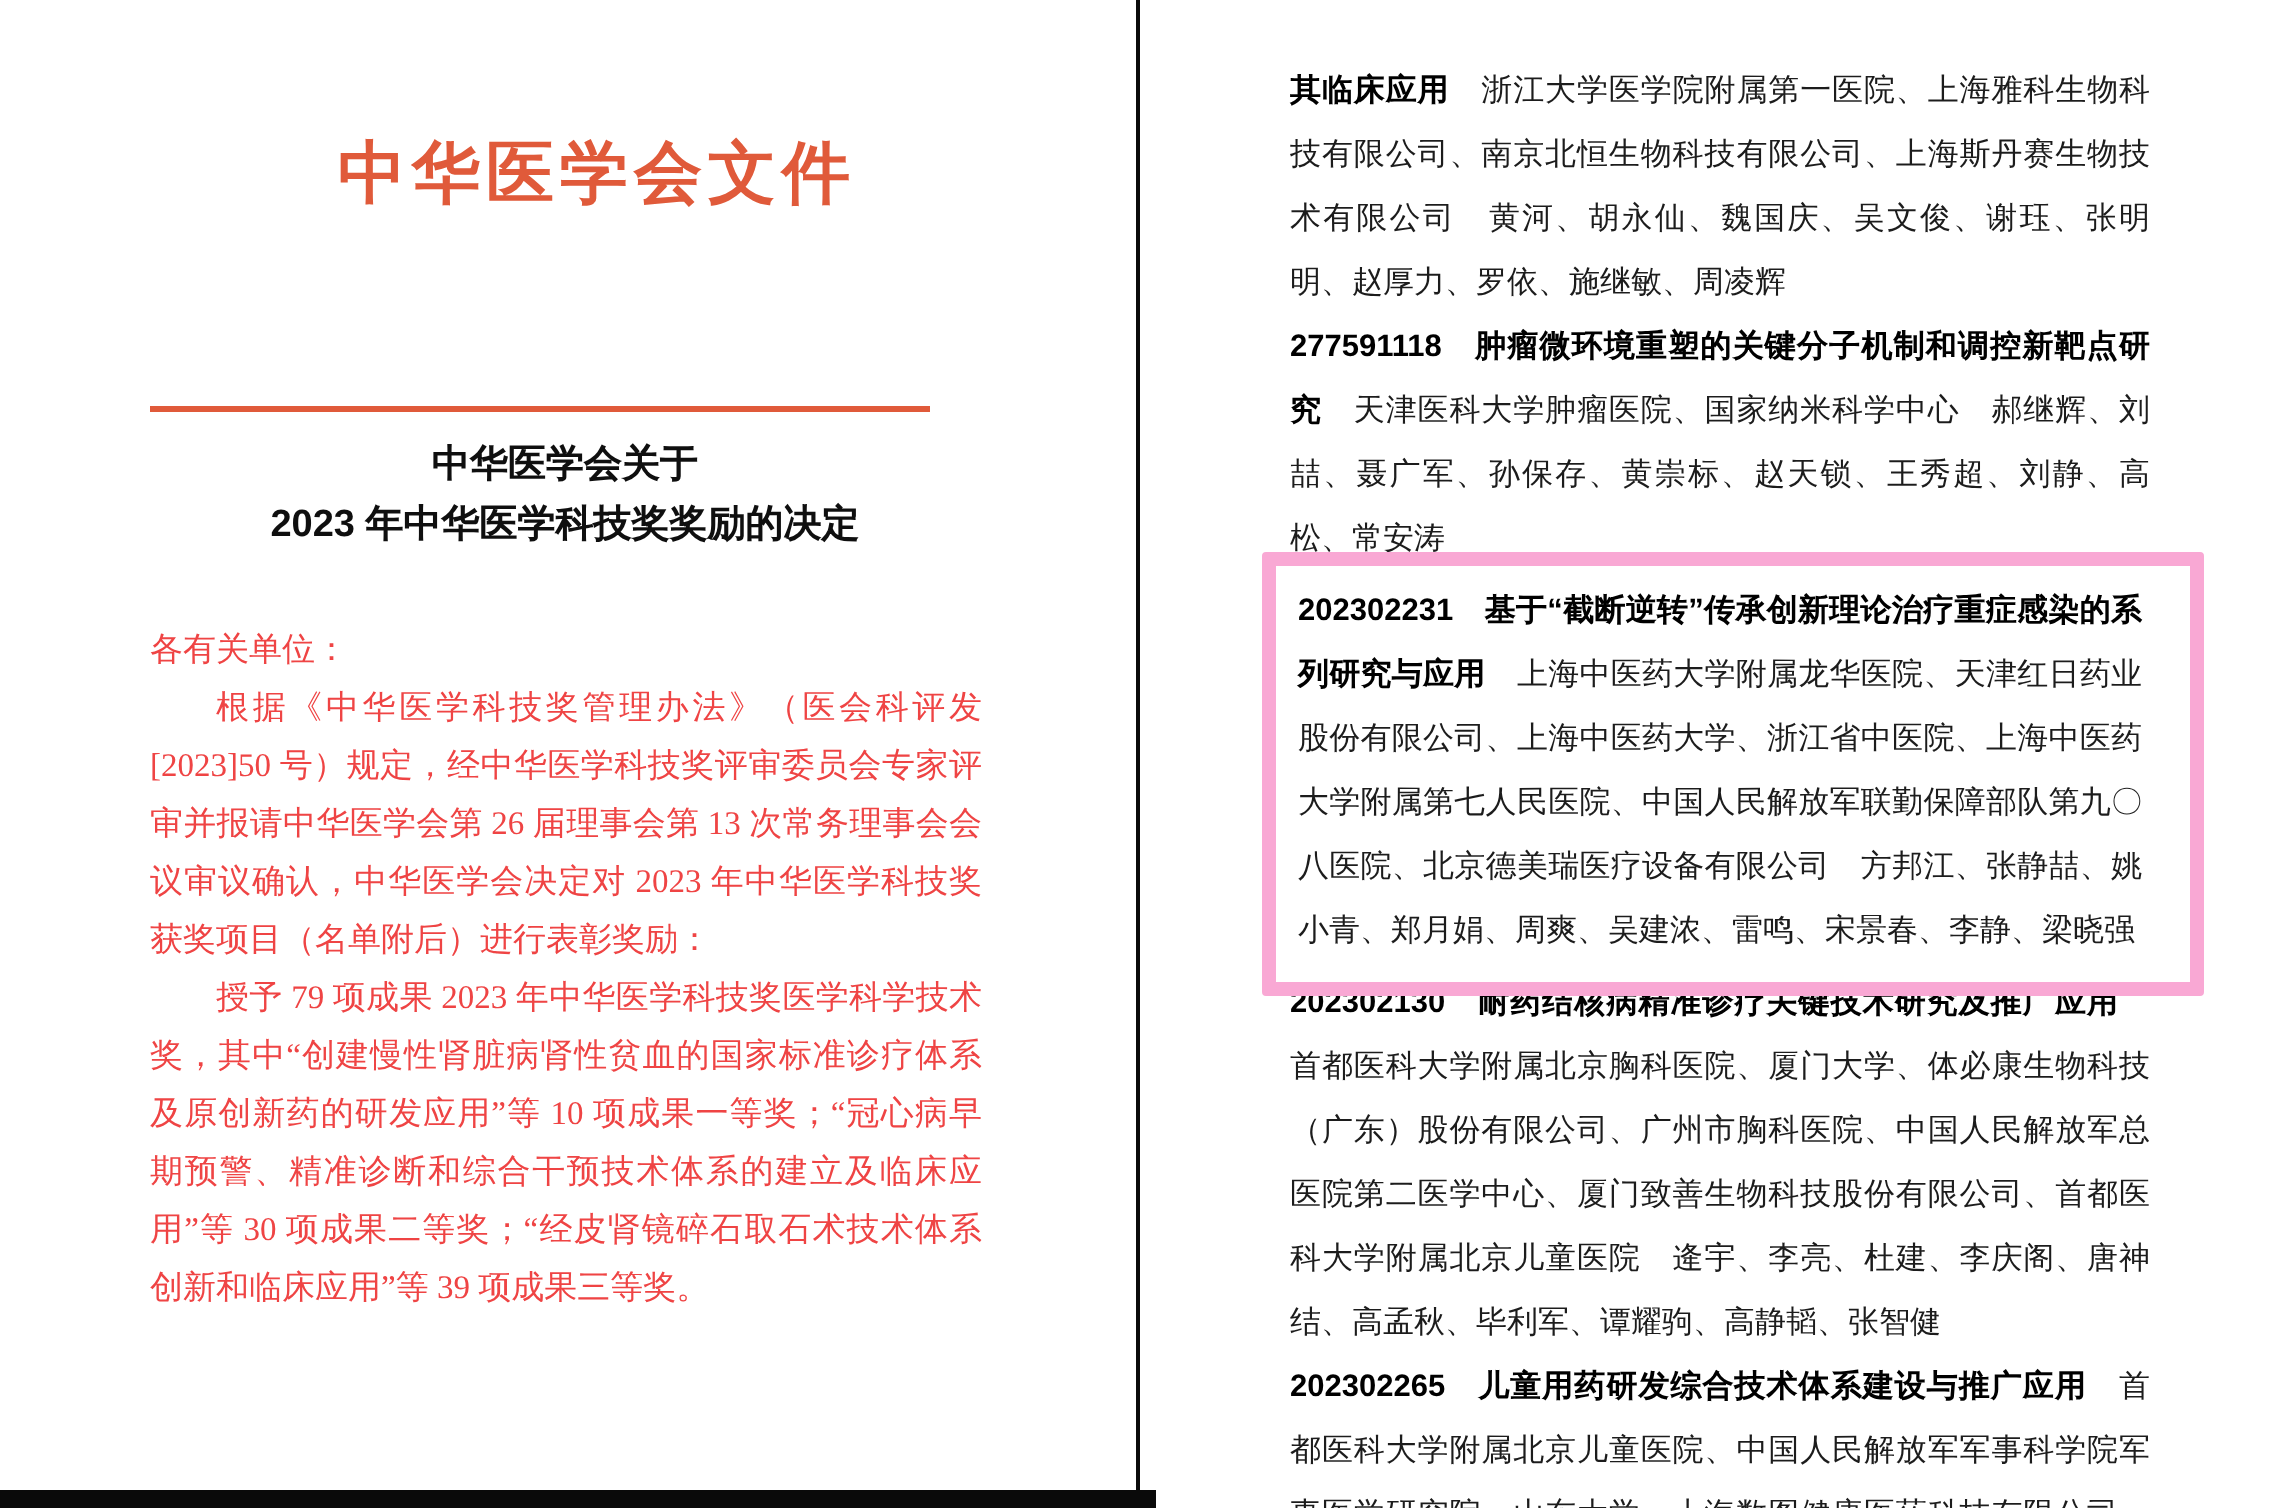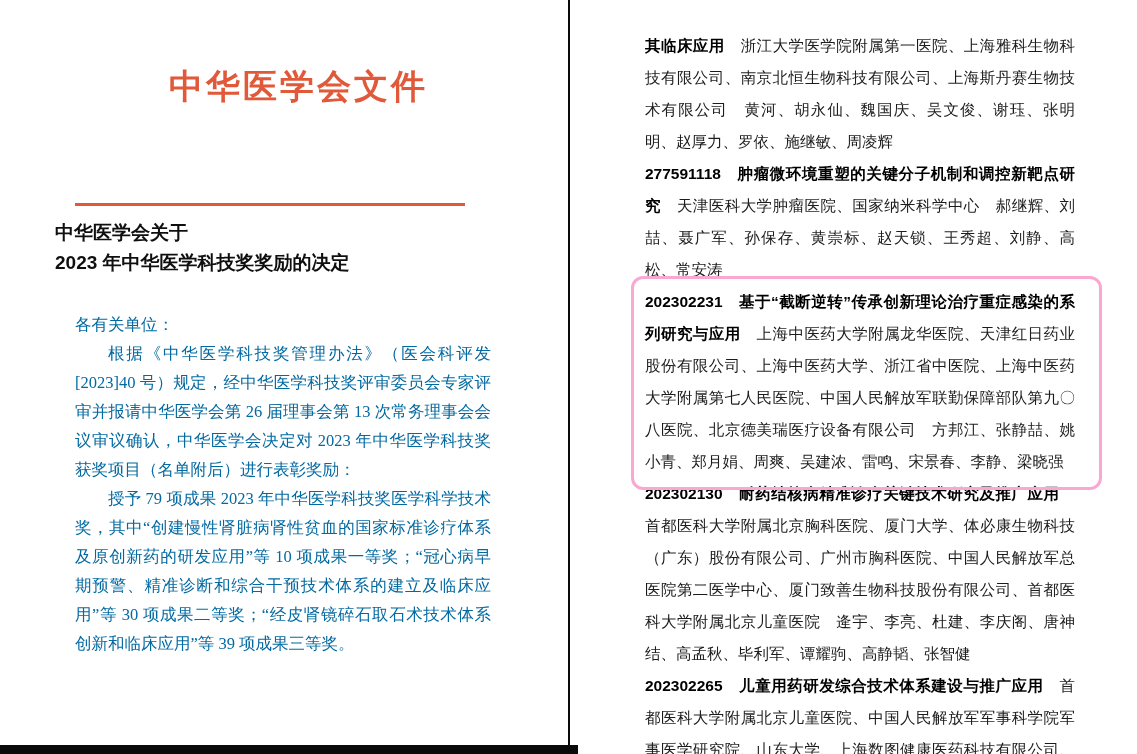--- a/index.html
+++ b/index.html
@@ -57,34 +57,35 @@
   .orange-rule {
     position: absolute;
     left: 75px; top: 203px;
     width: 390px; height: 3px;
     background: #e05a3a;
   }
   .doc-title {
     position: absolute;
     left: 55px; top: 218px;
     width: 455px;
+    text-align: center;
     font-weight: bold;
     font-size: 19px;
     line-height: 30px;
     color: #0f0f0f;
     font-family: "Liberation Sans", "DejaVu Sans", sans-serif;
   }
   .left-body {
     position: absolute;
     left: 75px; top: 310px;
     width: 416px;
     font-size: 16.5px;
     line-height: 29px;
     text-align: justify;
-    color: #0369a1;
+    color: #ef4444;
   }
   .left-body p.indent { text-indent: 2em; }
 
   
   .right-page {
     position: absolute;
     left: 570px; top: 0;
     width: 537px; height: 754px;
     padding: 30px 32px 0 75px;
     color: #1c1c1c;
@@ -94,42 +95,42 @@
     line-height: 32px;
     text-align: justify;
     color: #1c1c1c;
   }
   .entry .entry-title {
     font-weight: bold;
     color: #000000;
     font-family: "Liberation Sans", "DejaVu Sans", sans-serif;
   }
   .entry.highlighted {
-    border: 3px solid #f9a8d4;
-    border-radius: 12px;
+    border: 7px solid #f9a8d4;
+    border-radius: 2px;
     padding: 7px 24px 9px 11px;
     margin: -10px -27px -12px -14px;
     position: relative;
   }
 </style>
 </head>
 <body>
 
 <div class="canvas">
 
   <div class="left-page">
     <div class="letterhead">中华医学会文件</div>
     <div class="orange-rule"></div>
     <div class="doc-title">
       <div>中华医学会关于</div>
       <div>2023 年中华医学科技奖奖励的决定</div>
     </div>
     <div class="left-body">
       <p>各有关单位：</p>
-      <p class="indent">根据《中华医学科技奖管理办法》（医会科评发[2023]40 号）规定，经中华医学科技奖评审委员会专家评审并报请中华医学会第 26 届理事会第 13 次常务理事会会议审议确认，中华医学会决定对 2023 年中华医学科技奖获奖项目（名单附后）进行表彰奖励：</p>
+      <p class="indent">根据《中华医学科技奖管理办法》（医会科评发[2023]50 号）规定，经中华医学科技奖评审委员会专家评审并报请中华医学会第 26 届理事会第 13 次常务理事会会议审议确认，中华医学会决定对 2023 年中华医学科技奖获奖项目（名单附后）进行表彰奖励：</p>
       <p class="indent">授予 79 项成果 2023 年中华医学科技奖医学科学技术奖，其中“创建慢性肾脏病肾性贫血的国家标准诊疗体系及原创新药的研发应用”等 10 项成果一等奖；“冠心病早期预警、精准诊断和综合干预技术体系的建立及临床应用”等 30 项成果二等奖；“经皮肾镜碎石取石术技术体系创新和临床应用”等 39 项成果三等奖。</p>
     </div>
   </div>
 
   <div class="page-separator"></div>
 
   <div class="right-page" id="entries-container">
       <div class="entry"><span class="entry-title">其临床应用</span><span>　浙江大学医学院附属第一医院、上海雅科生物科技有限公司、南京北恒生物科技有限公司、上海斯丹赛生物技术有限公司　黄河、胡永仙、魏国庆、吴文俊、谢珏、张明明、赵厚力、罗依、施继敏、周凌辉</span></div>
       <div class="entry"><span class="entry-title">277591118　肿瘤微环境重塑的关键分子机制和调控新靶点研究</span><span>　天津医科大学肿瘤医院、国家纳米科学中心　郝继辉、刘喆、聂广军、孙保存、黄崇标、赵天锁、王秀超、刘静、高松、常安涛</span></div>
       <div class="entry highlighted"><span class="entry-title">202302231　基于“截断逆转”传承创新理论治疗重症感染的系列研究与应用</span><span>　上海中医药大学附属龙华医院、天津红日药业股份有限公司、上海中医药大学、浙江省中医院、上海中医药大学附属第七人民医院、中国人民解放军联勤保障部队第九〇八医院、北京德美瑞医疗设备有限公司　方邦江、张静喆、姚小青、郑月娟、周爽、吴建浓、雷鸣、宋景春、李静、梁晓强</span></div>

